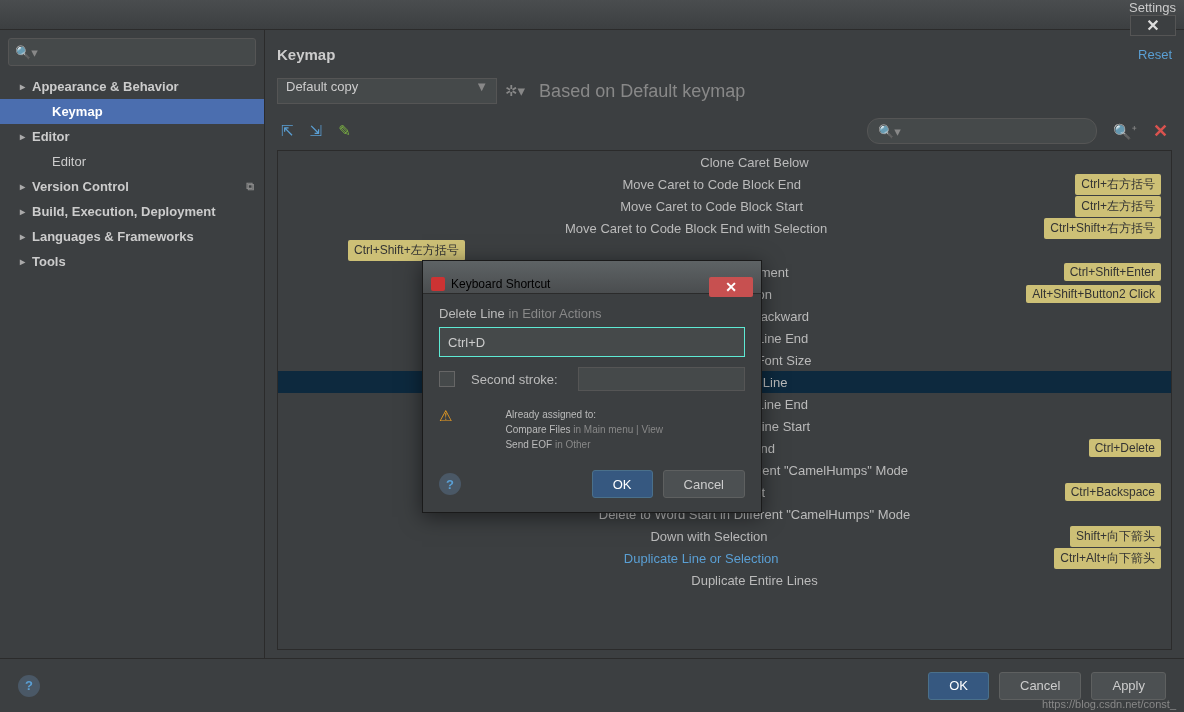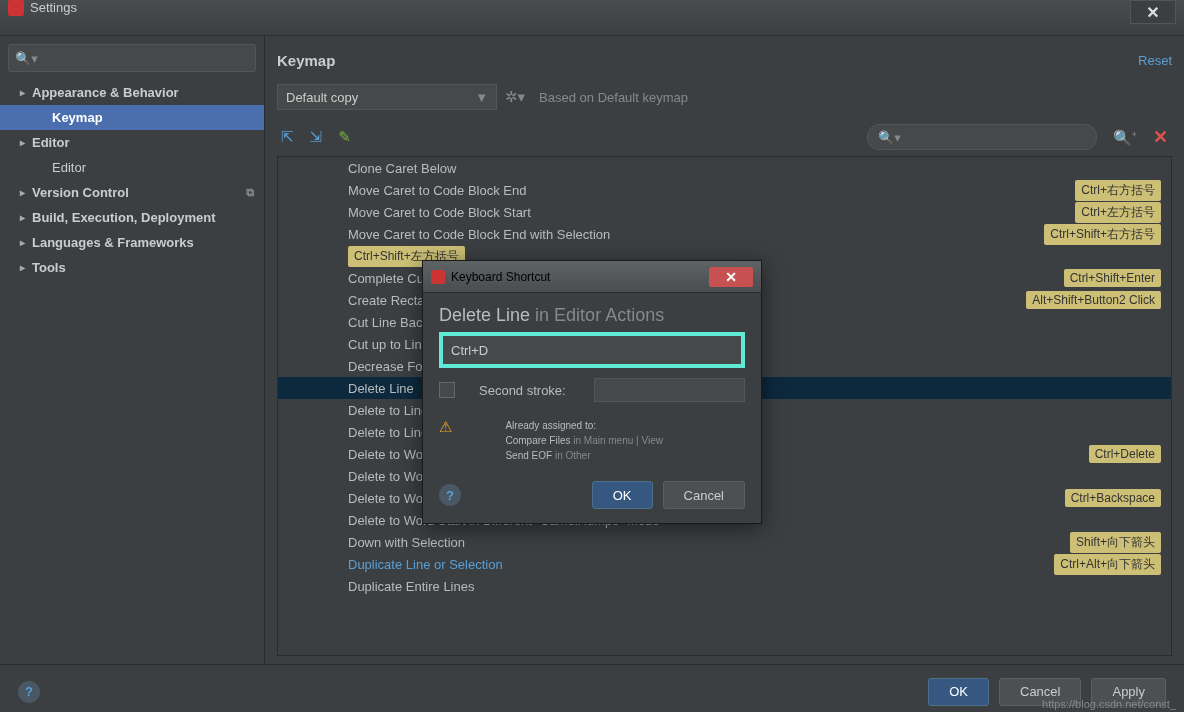--- a/index.html
+++ b/index.html
@@ -1,19 +1,19 @@
 <!DOCTYPE html>
 <html><head>
 <meta charset="utf-8">
 <style>
 * { box-sizing: border-box; margin: 0; padding: 0; font-family: -apple-system, "Segoe UI", Arial, sans-serif; }
 body { width: 1184px; height: 712px; background: #3c3f41; color: #bbb; font-size: 13px; overflow: hidden; position: relative; }
 
 
-.titlebar { height: 36px; background: linear-gradient(#4a4d4f, #3c3f41); display: flex; align-items: flex-start; padding: 0 8px; border-bottom: 1px solid #2b2b2b; }
+.titlebar { height: 30px; background: linear-gradient(#4a4d4f, #3c3f41); display: flex; align-items: flex-end; padding: 0 8px; border-bottom: 1px solid #2b2b2b; flex-direction: column; }
 .titlebar .app-icon { width: 16px; height: 16px; background: #c33; margin-right: 6px; border-radius: 2px; }
 .titlebar .title { flex: 1; color: #ccc; font-size: 13px; }
 .titlebar .close-btn { width: 46px; height: 24px; background: #3c3f41; border: 1px solid #555; display: flex; align-items: center; justify-content: center; color: #ddd; font-size: 16px; font-weight: bold; cursor: pointer; }
 
 
 .main { display: flex; height: 628px; }
 .sidebar { width: 265px; background: #3c3f41; border-right: 1px solid #2b2b2b; display: flex; flex-direction: column; }
 .sidebar-search { height: 28px; margin: 8px; background: #45494a; border: 1px solid #555; border-radius: 3px; display: flex; align-items: center; padding: 0 6px; color: #888; }
 .sidebar-tree { flex: 1; }
 .tree-item { height: 25px; display: flex; align-items: center; padding-left: 20px; color: #ccc; cursor: pointer; font-size: 13px; }
@@ -22,57 +22,57 @@
 .tree-item.bold { font-weight: bold; }
 .tree-item .arrow { width: 12px; color: #aaa; font-size: 10px; }
 .tree-item .copy-icon { margin-left: auto; margin-right: 10px; color: #888; font-size: 11px; }
 
 .content { flex: 1; display: flex; flex-direction: column; padding: 8px 12px; }
 .content-header { display: flex; align-items: center; height: 32px; }
 .content-header h1 { font-size: 15px; font-weight: bold; color: #ccc; flex: 1; }
 .reset-link { color: #5a9fd4; font-size: 13px; cursor: pointer; }
 
 .keymap-row { display: flex; align-items: center; gap: 8px; margin: 8px 0 12px; }
-.keymap-select { width: 220px; height: 26px; background: #45494a; border: 1px solid #555; display: flex; align-items: center; padding: 0 8px; color: #ccc; position: relative; }
+.keymap-select { width: 220px; height: 26px; background: #45494a; border: 1px solid #555; display: flex; padding: 0 8px; color: #ccc; position: relative; }
 .keymap-select .dd { margin-left: auto; color: #888; }
 .gear-btn { color: #888; font-size: 15px; cursor: pointer; }
-.based-on { color: #888; font-size: 13px; margin-left: 6px; }
+.based-on { color: #888; font-size: 18px; margin-left: 6px; }
 
 .toolbar { display: flex; align-items: center; height: 30px; gap: 16px; padding: 0 4px; }
 .tool-icon { color: #5a9fd4; font-size: 15px; cursor: pointer; }
 .tool-icon.pencil { color: #7cb342; }
 .search-box { width: 230px; height: 26px; background: #45494a; border: 1px solid #555; border-radius: 12px; display: flex; align-items: center; padding: 0 10px; color: #888; margin-left: auto; }
 .find-icon { color: #888; cursor: pointer; font-size: 15px; }
 .clear-icon { color: #d9534f; font-size: 18px; font-weight: bold; cursor: pointer; }
 
 .action-list { flex: 1; background: #3c3f41; border: 1px solid #2b2b2b; overflow: hidden; margin-top: 4px; }
 .action-row { height: 22px; display: flex; align-items: center; padding-left: 70px; padding-right: 10px; }
 .action-row.selected { background: #0d293e; }
-.action-row .label { flex: 1; color: #bbb; font-size: 13px; white-space: nowrap; }
+.action-row .label { flex: 1; color: #bbb; font-size: 13px; white-space: nowrap; text-align: center; }
 .action-row .label.hl { color: #5a9fd4; }
 .shortcut { background: #cdc076; color: #333; padding: 2px 6px; font-size: 12px; border-radius: 2px; }
 
 
 .footer { height: 54px; border-top: 1px solid #2b2b2b; display: flex; align-items: center; padding: 0 18px; gap: 10px; }
 .help-icon { width: 22px; height: 22px; border-radius: 50%; background: #4a5866; color: #5a9fd4; display: flex; align-items: center; justify-content: center; font-weight: bold; cursor: pointer; }
 .footer .spacer { flex: 1; }
 .btn { height: 28px; padding: 0 20px; background: #4c5052; border: 1px solid #5e6060; color: #ccc; cursor: pointer; font-size: 13px; border-radius: 3px; }
 .btn.primary { background: #365880; border-color: #4a708b; color: #fff; }
 
 
 .dialog { position: absolute; left: 422px; top: 260px; width: 340px; background: #3c3f41; border: 1px solid #1a1a1a; box-shadow: 0 4px 20px rgba(0,0,0,0.5); }
-.dialog-title { height: 32px; background: linear-gradient(#5e6365, #4a4d4f); display: flex; align-items: center; padding: 0 8px; border-bottom: 1px solid #2b2b2b; }
+.dialog-title { height: 26px; background: linear-gradient(#5e6365, #4a4d4f); display: flex; padding: 16px 8px; border-bottom: 1px solid #2b2b2b; }
 .dialog-title .app-icon { width: 14px; height: 14px; background: #c33; margin-right: 6px; border-radius: 2px; }
 .dialog-title .t { flex: 1; color: #000; font-size: 12px; }
 .dialog-title .x { width: 44px; height: 20px; background: #c75050; color: #fff; display: flex; align-items: center; justify-content: center; font-size: 14px; font-weight: bold; cursor: pointer; border-radius: 2px; }
 .dialog-body { padding: 12px 16px 14px; }
-.dlg-label { color: #bbb; margin-bottom: 6px; font-size: 18px; }
+.dlg-label { color: #bbb; margin-bottom: 6px; font-size: 13px; }
 .dlg-label .ctx { color: #888; }
-.dlg-input { width: 100%; height: 26px; background: #45494a; border: 4px solid #5eead4; padding: 14px 8px; color: #ccc; font-size: 13px; }
-.second-row { display: flex; align-items: center; gap: 24px; margin-top: 10px; }
+.dlg-input { width: 100%; height: 26px; background: #45494a; border: 1px solid #5eead4; padding: 14px 8px; color: #ccc; font-size: 13px; }
+.second-row { display: flex; align-items: center; gap: 16px; margin-top: 10px; }
 .checkbox { width: 16px; height: 16px; background: #45494a; border: 1px solid #666; }
 .second-input { flex: 1; height: 24px; background: #45494a; border: 1px solid #555; margin-left: 4px; }
 .warn-row { display: flex; gap: 8px; margin-top: 16px; }
 .warn-icon { color: #f0a020; font-size: 15px; }
 .warn-text { font-size: 10px; line-height: 1.5; color: #bbb; margin-left: 45px; }
 .warn-text .dim { color: #888; }
 .dlg-footer { display: flex; align-items: center; margin-top: 18px; gap: 10px; }
 .dlg-footer .help-icon { margin-right: auto; }
 
 .watermark { position: absolute; right: 8px; bottom: 2px; color: #888; font-size: 11px; margin-top: 40px; }

